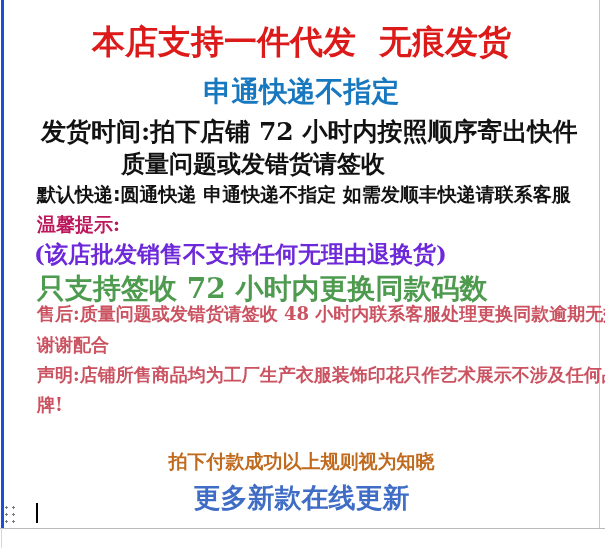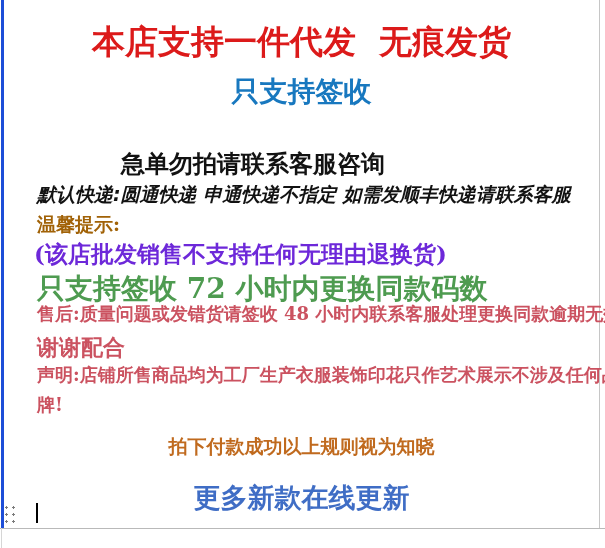--- a/index.html
+++ b/index.html
@@ -19,31 +19,31 @@
     background:#b9b9b9;
   }
   .left-rule-tail{
     position:absolute;top:528px;left:1px;width:1px;height:20px;
     background:#d6d6d6;
   }
   .ln{
     position:absolute;white-space:pre;font-weight:bold;line-height:1.05;
   }
   .center{left:0;right:0;text-align:center;}
-  .sans{font-family:"DejaVu Sans","Liberation Sans",sans-serif;font-style:italic;}
+  .sans{font-family:"DejaVu Sans","Liberation Sans",sans-serif;}
   .l0{top:25px;font-size:33px;}
   .l1{top:77px;font-size:28px;}
   .l2{top:119px;left:37px;font-size:25px;}
   .l3{top:151px;left:117px;font-size:24px;}
   .l4{top:185px;left:33px;font-size:19px;}
   .l5{top:215px;left:33px;font-size:19px;}
   .l6{top:242px;left:30px;font-size:23px;}
   .l7{top:274px;left:33px;font-size:28px;}
   .l8{top:305px;left:33px;font-size:18px;}
-  .l9{top:336px;left:33px;font-size:22px;}
+  .l9{top:336px;left:33px;font-size:18px;}
   .l10{top:366px;left:33px;font-size:18px;}
   .l11{top:396px;left:33px;font-size:18px;}
   .l12{top:437px;font-size:19px;}
   .l13{top:484px;font-size:27px;}
   
   .drag-grip{
     position:absolute;left:3px;top:504px;width:12px;height:20px;
     background-image:radial-gradient(#7a7a7a 1.1px, rgba(0,0,0,0) 1.4px);
     background-size:7px 7px;
     background-position:0 0;
@@ -52,31 +52,32 @@
   .caret{
     position:absolute;left:36px;top:503px;width:2px;height:20px;
     background:#000000;
   }
 </style>
 </head>
 <body>
 
 <div class="page-frame">
   <div class="ln l0 center" style="color: rgb(220, 26, 26);">本店支持一件代发  无痕发货</div>
-  <div class="ln l1 center" style="color: rgb(24, 120, 191);">只支持签收</div>
-  <div class="ln l3" style="color: rgb(18, 18, 18);">急单勿拍请联系客服咨询</div>
+  <div class="ln l1 center" style="color: rgb(24, 120, 191);">申通快递不指定</div>
+  <div class="ln l2" style="color: rgb(18, 18, 18);">发货时间:拍下店铺 72 小时内按照顺序寄出快件</div>
+  <div class="ln l3" style="color: rgb(18, 18, 18);">质量问题或发错货请签收</div>
   <div class="ln l4 sans" style="color: rgb(18, 18, 18);">默认快递:圆通快递 申通快递不指定 如需发顺丰快递请联系客服</div>
-  <div class="ln l5" style="color: #a16207; text-align: right;">温馨提示:</div>
+  <div class="ln l5" style="color: #be185d; text-align: right;">温馨提示:</div>
   <div class="ln l6" style="color: #6d28d9;">(该店批发销售不支持任何无理由退换货)</div>
   <div class="ln l7" style="color: rgb(78, 155, 80);">只支持签收 72 小时内更换同款码数</div>
   <div class="ln l8" style="color: rgb(203, 82, 96);">售后:质量问题或发错货请签收 48 小时内联系客服处理更换同款逾期无效</div>
   <div class="ln l9" style="color: rgb(203, 82, 96);">谢谢配合</div>
   <div class="ln l10" style="color: rgb(203, 82, 96);">声明:店铺所售商品均为工厂生产衣服装饰印花只作艺术展示不涉及任何品</div>
   <div class="ln l11" style="color: rgb(203, 82, 96);">牌!</div>
-  <div class="ln l12 center" style="color: rgb(192, 106, 30);">拍下付款成功以上规则视为知晓</div>
+  <div class="ln l12 center" style="color: rgb(192, 106, 30); margin-top: 15px;">拍下付款成功以上规则视为知晓</div>
   <div class="ln l13 center" style="color: rgb(63, 109, 197);">更多新款在线更新</div>
 </div>
 
 <div class="page-bottom-rule"></div>
 <div class="left-rule-tail"></div>
 
 <div class="drag-grip" title=""></div>
 <div class="caret"></div>
 
 </body></html>

